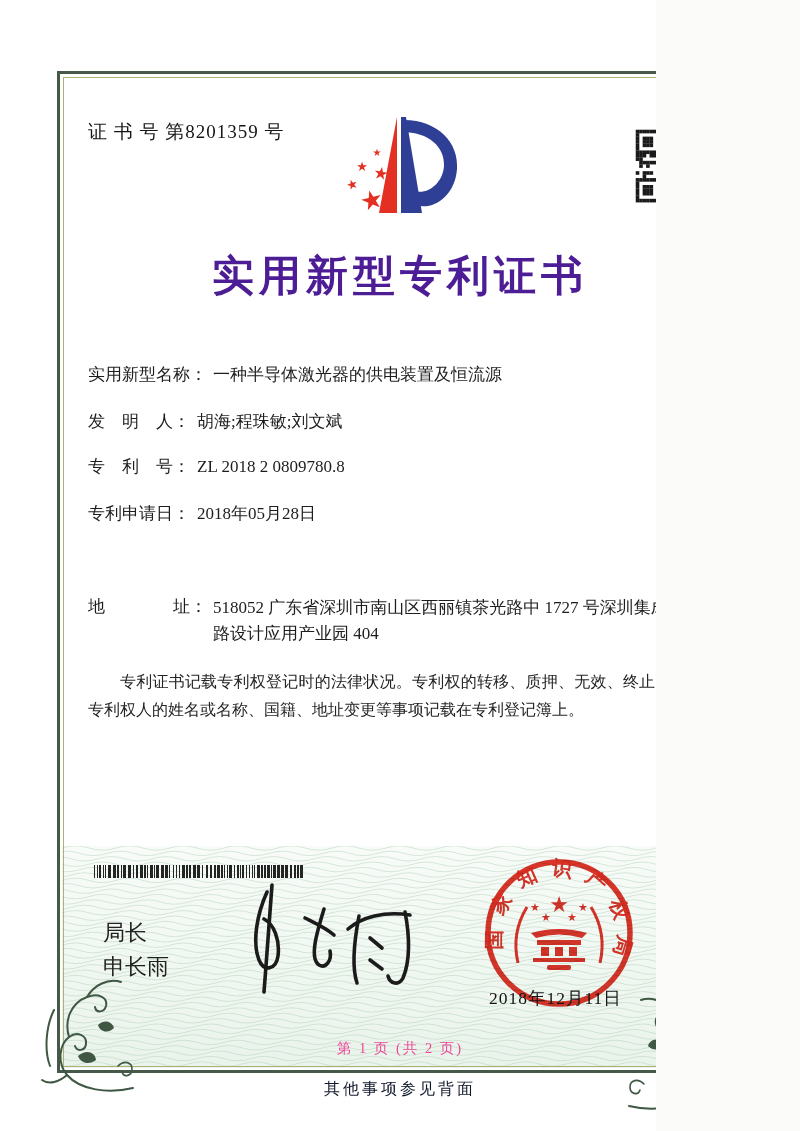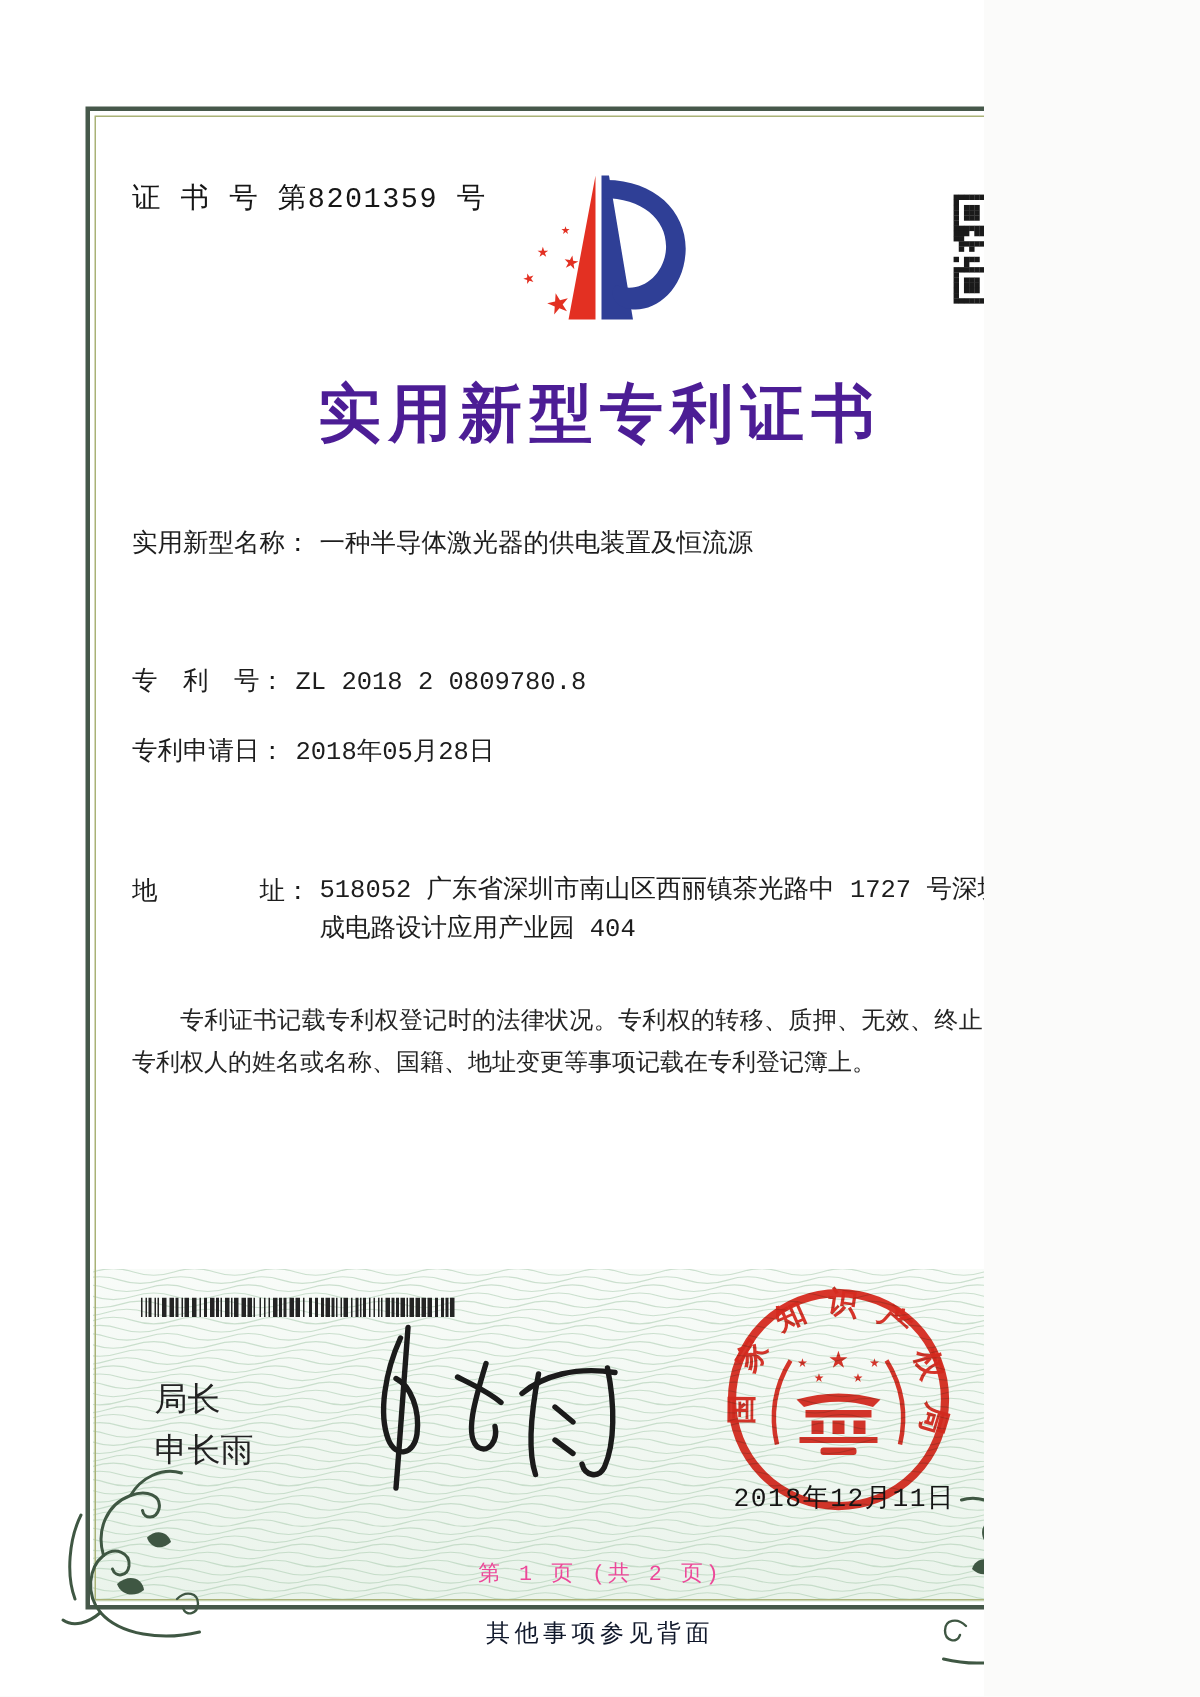--- a/index.html
+++ b/index.html
@@ -1,34 +1,34 @@
 <!DOCTYPE html>
 <html><head>
 <meta charset="utf-8">
 <style>
   html,body{margin:0;padding:0;background:#fbfbfa;}
   #page{position:relative;width:656px;height:1131px;background:#ffffff;overflow:hidden;
-        font-family:Liberation Mono, monospace;color:#1d1d1d;}
+        font-family:Liberation Serif, serif;color:#1d1d1d;}
   
   #frame{position:absolute;left:57px;top:71px;width:687px;height:1002px;box-sizing:border-box;
          border:3px solid #46584a;}
   #frame-inner{position:absolute;inset:3px;border:1px solid #a9b277;}
   
   #page-edge{position:absolute;left:750px;top:68px;width:4px;height:1046px;
              border-left:1px solid #bfcabd;border-right:1px solid #cdd6cb;}
   
   #waveband{position:absolute;left:62px;top:846px;width:677px;height:222px;
             background:linear-gradient(180deg,rgba(228,241,229,.25),rgba(213,232,215,.5));}
   #waveband svg{position:absolute;left:0;top:0;}
   .cert-no{position:absolute;left:88px;top:119px;font-size:19px;letter-spacing:1px;color:#161616;}
   #logo{position:absolute;left:332px;top:110px;}
   #qr{position:absolute;left:634px;top:128px;}
   .title{position:absolute;left:0;top:248px;width:800px;text-align:center;
          font-size:42px;font-weight:700;letter-spacing:5px;color:#4c1d95;}
-  .field{position:absolute;left:88px;font-size:17px;white-space:nowrap;}
+  .field{position:absolute;left:88px;font-size:17px;white-space:nowrap;margin-top:13px;}
   .flabel{display:inline-block;min-width:103px;}
   .fvalue{margin-left:6px;}
   .fwrap{display:inline-block;vertical-align:top;white-space:normal;width:475px;line-height:26px;}
   .flabel2{position:absolute;left:374px;}
   .fvalue2{position:absolute;left:486px;}
   #paras{position:absolute;left:88px;top:668px;width:632px;font-size:16px;line-height:27.5px;
          text-align:justify;color:#242424;}
   #paras p{margin:0;text-indent:2em;}
   #barcode{position:absolute;left:94px;top:865px;}
   .signer{position:absolute;left:103px;font-size:22px;color:#222;}
@@ -353,20 +353,23 @@
       <rect x="53.54545454545455" y="70.81818181818181" width="3.6045454545454545" height="3.6045454545454545" fill="#1a1a1a"></rect>
       <rect x="67.36363636363636" y="70.81818181818181" width="3.6045454545454545" height="3.6045454545454545" fill="#1a1a1a"></rect>
       <rect x="70.81818181818181" y="70.81818181818181" width="3.6045454545454545" height="3.6045454545454545" fill="#1a1a1a"></rect>
     </svg>
 
   <div class="title">实用新型专利证书</div>
 
   <div class="field" style="top:350px">
     <span class="flabel">实用新型名称：</span><span class="fvalue">一种半导体激光器的供电装置及恒流源</span>
   </div>
+  <div class="field" style="top:397px">
+    <span class="flabel">发　明　人：</span><span class="fvalue">胡海;程珠敏;刘文斌</span>
+  </div>
   <div class="field" style="top:442px">
     <span class="flabel">专　利　号：</span><span class="fvalue">ZL 2018 2 0809780.8</span>
   </div>
   <div class="field" style="top:489px">
     <span class="flabel">专利申请日：</span><span class="fvalue">2018年05月28日</span>
   </div>
   <div class="field" style="top:582px">
     <span class="flabel">地　　　　址：</span><span class="fvalue fwrap">518052 广东省深圳市南山区西丽镇茶光路中 1727 号深圳集成电路设计应用产业园 404</span>
   </div>
 

